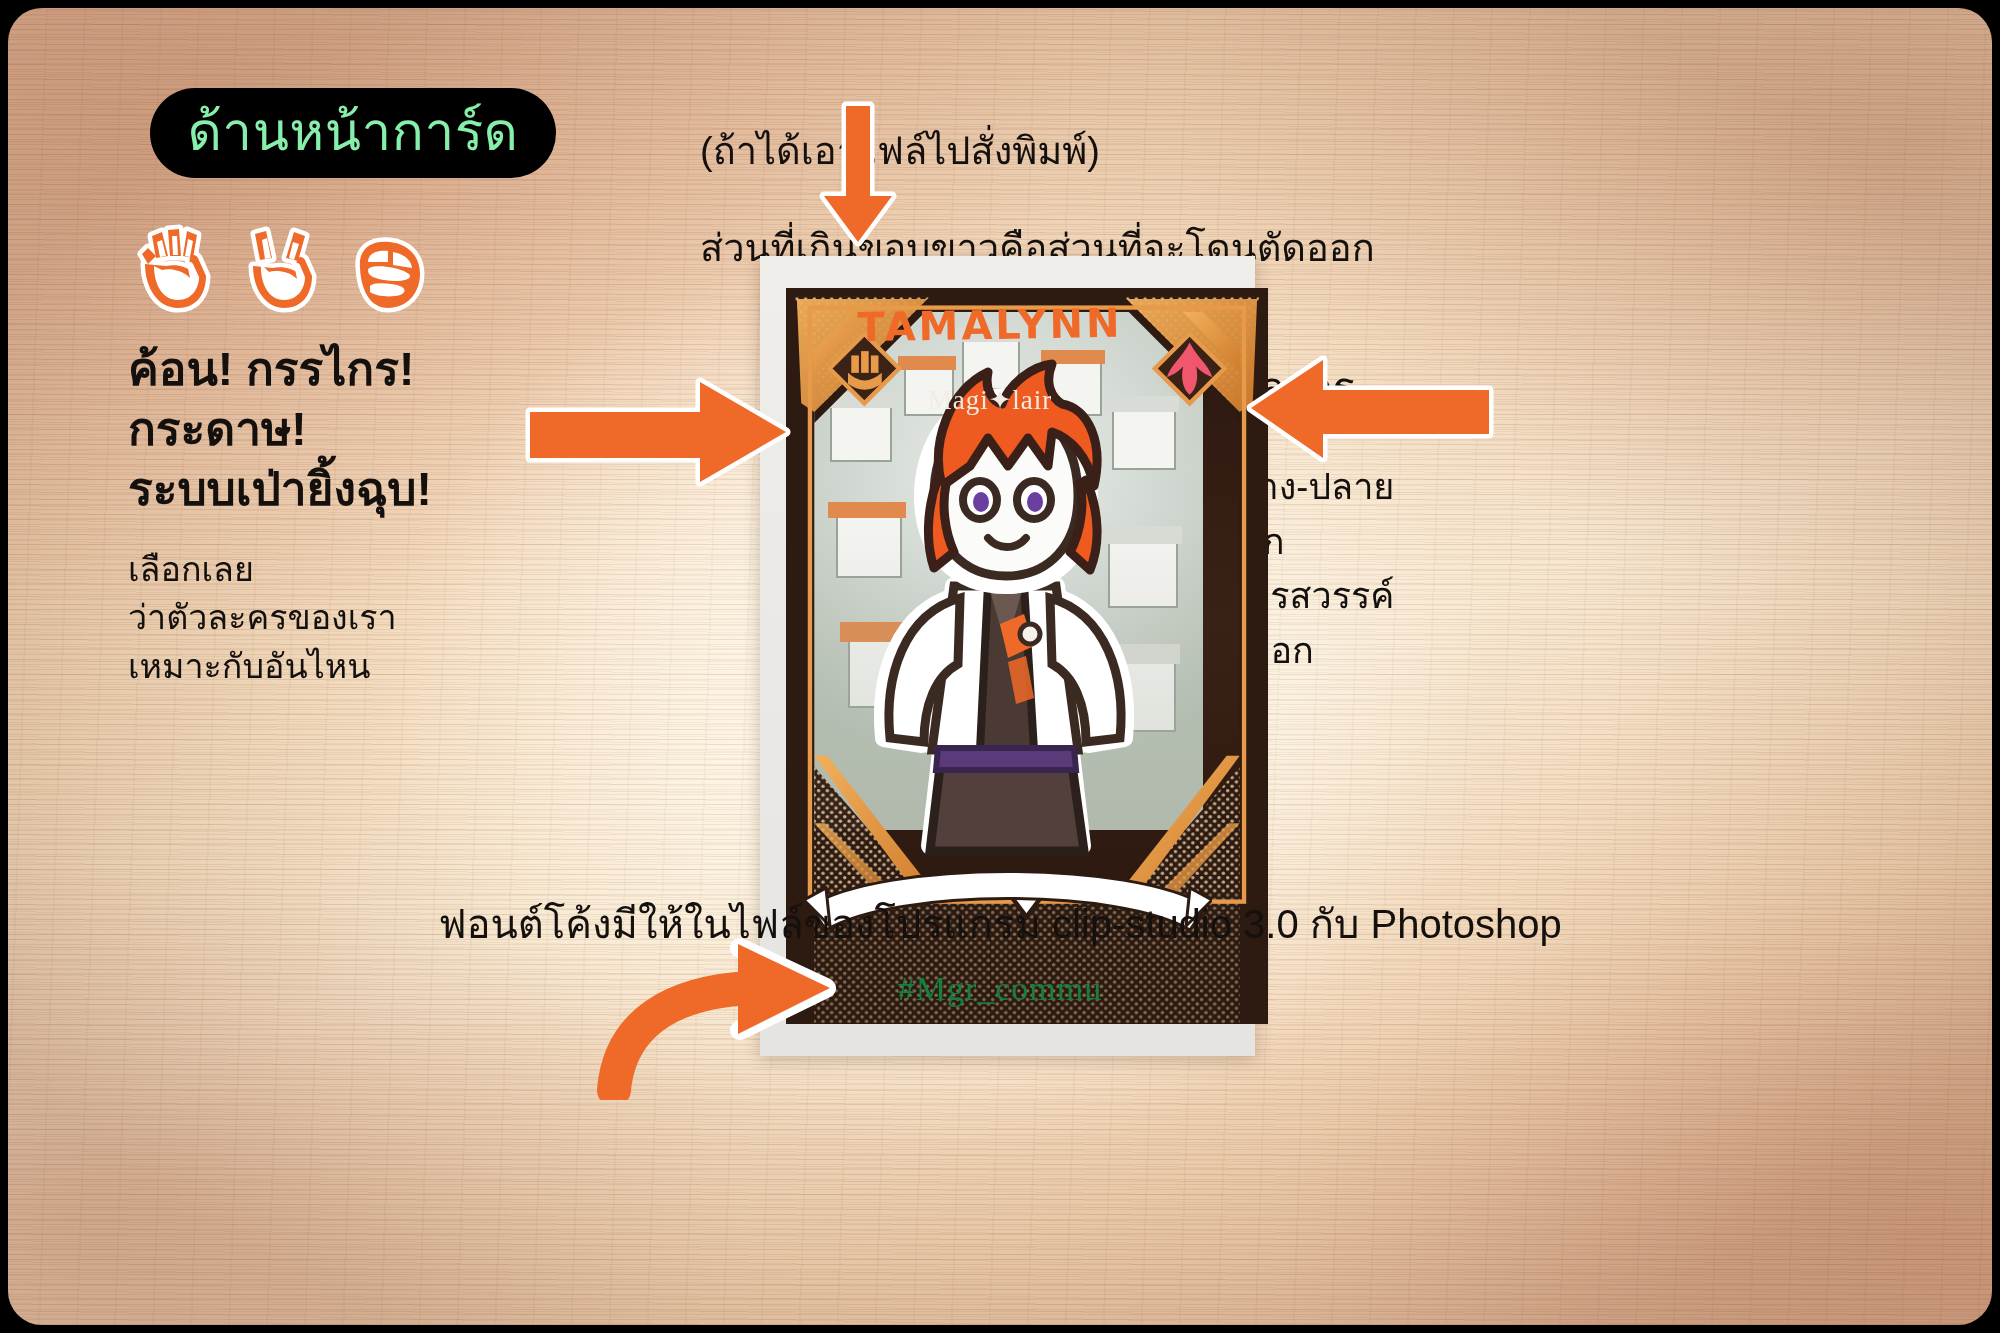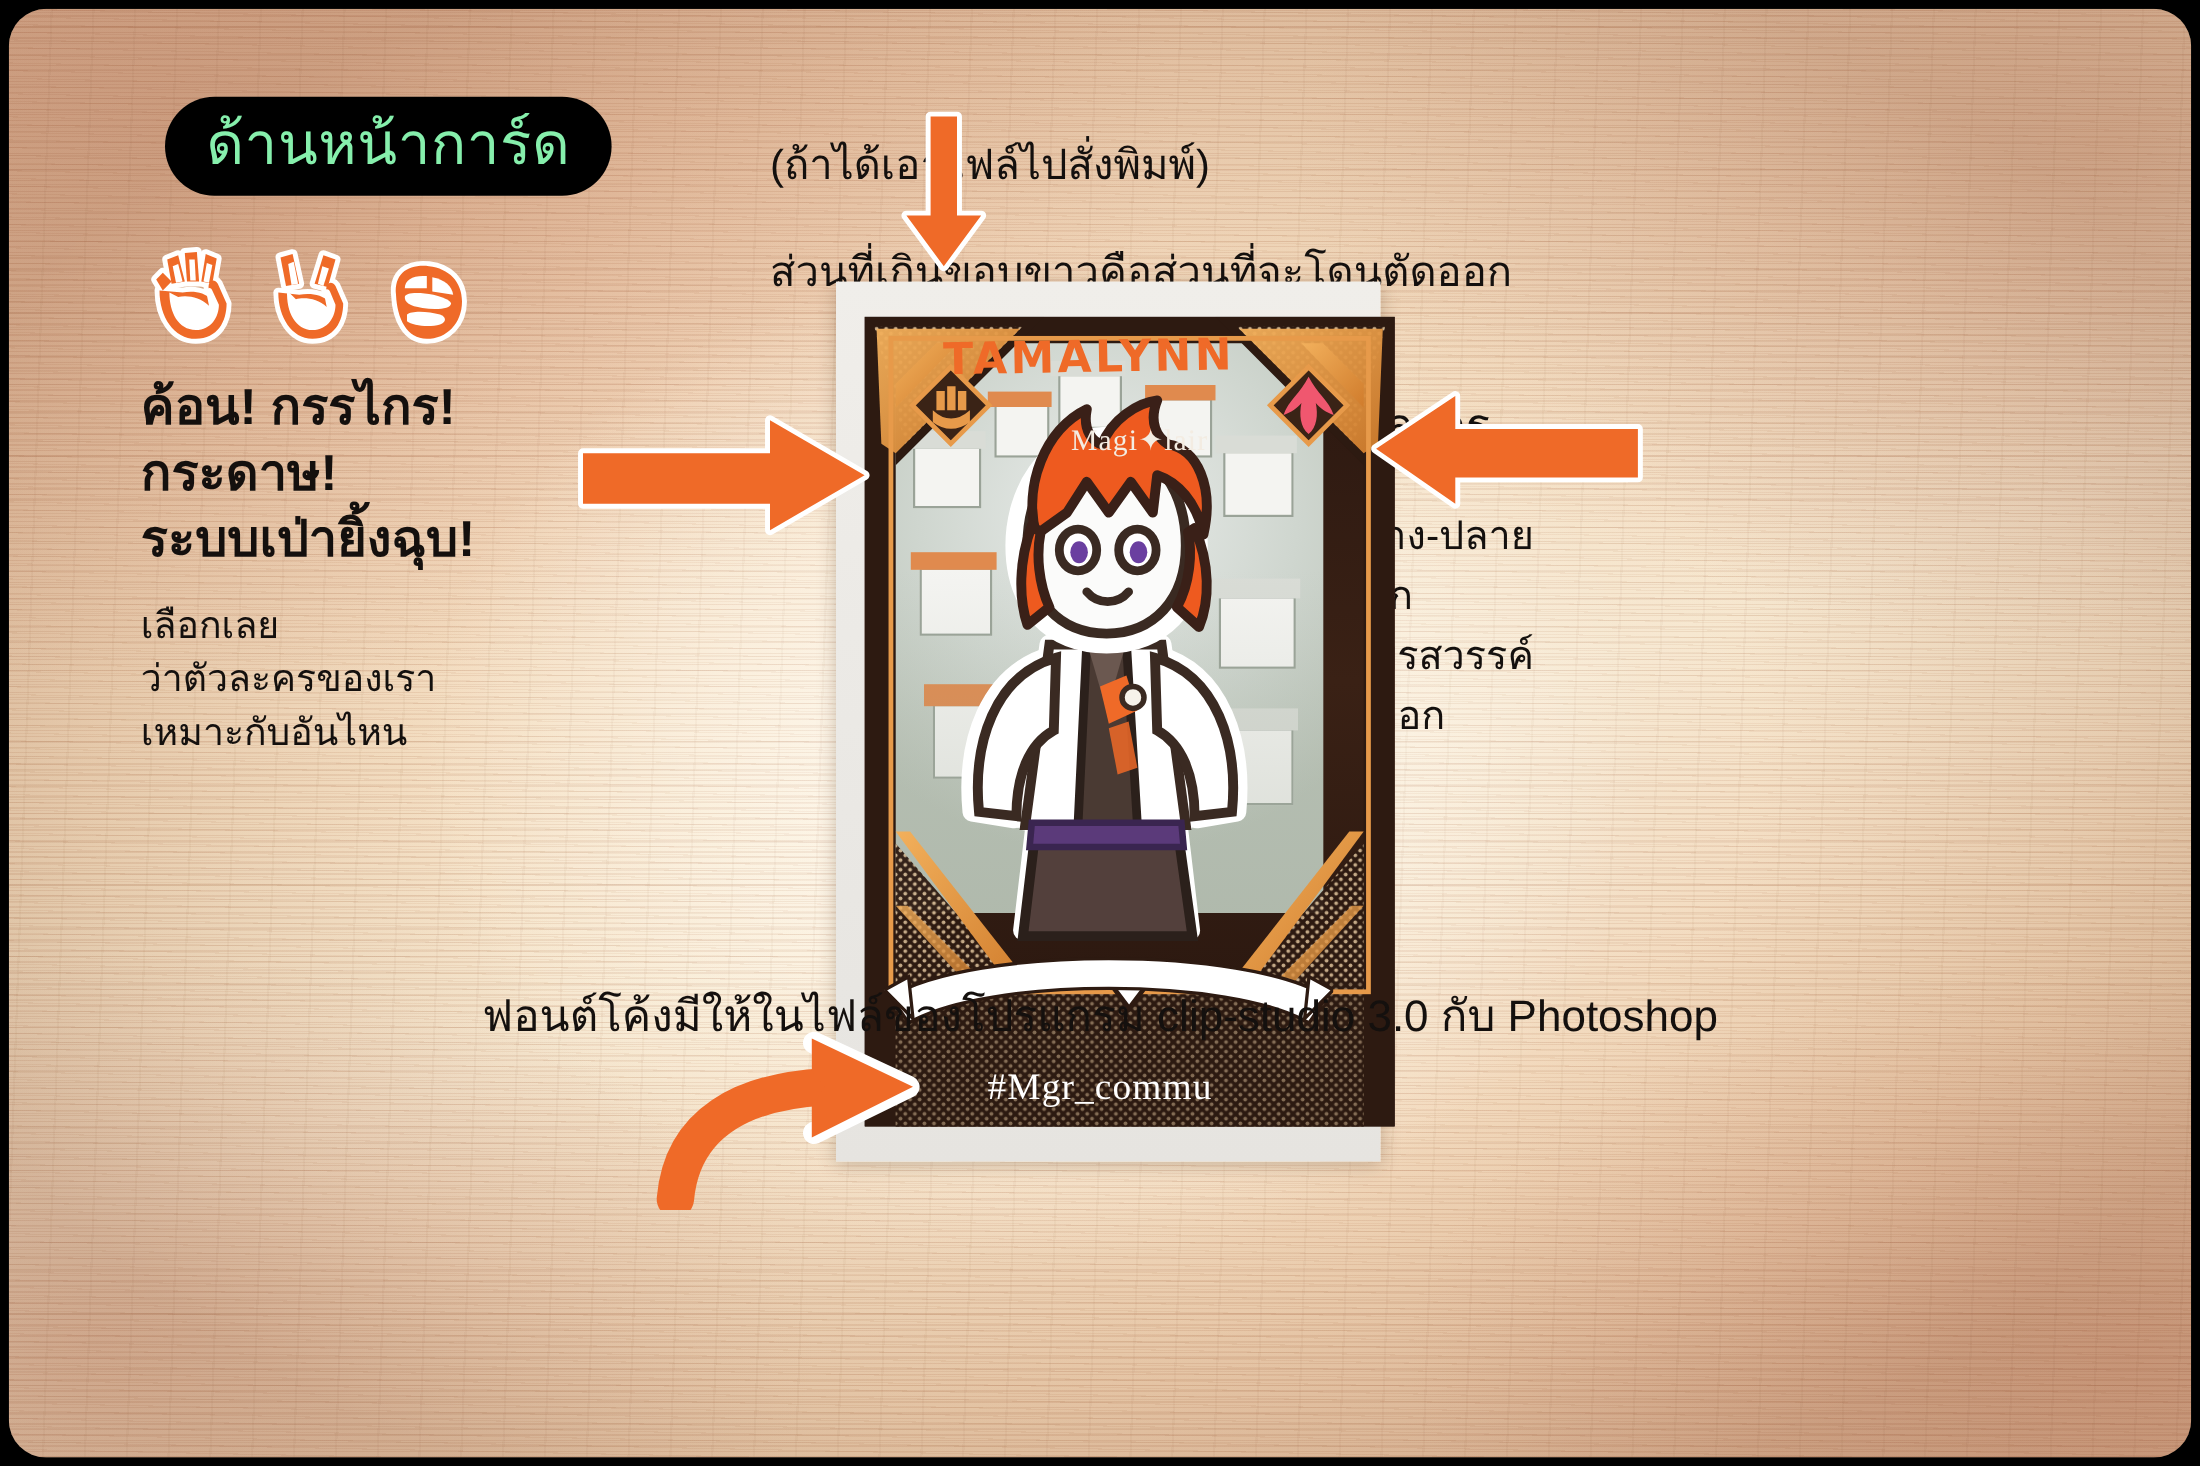--- a/index.html
+++ b/index.html
@@ -90,21 +90,21 @@
   #right-body{
     left:1068px;top:460px;width:440px;
     font-size:36px;line-height:1.52;
   }
   #bottom-note{
     left:180px;top:840px;width:1640px;
     font-size:40px;line-height:1.40;text-align:center;
   }
   #hashtag{
     left:0;top:970px;width:2000px;text-align:center;
-    font-size:34px;color:#ffffff;letter-spacing:1px;
+    font-size:34px;color:#15803d;letter-spacing:1px;
     font-family:"Liberation Serif",serif;
   }
 
   
   #hands{left:132px;top:218px;width:300px;height:96px;display:flex;gap:18px;}
   .hand{width:88px;height:96px;}
 
   
   .arrow{filter:drop-shadow(0 0 0 rgba(0,0,0,0));}
 
@@ -147,21 +147,20 @@
   #banner-name{
     position:absolute;left:0;top:14px;width:408px;text-align:center;
     font-family:"DejaVu Sans",sans-serif;font-weight:bold;
     font-size:40px;letter-spacing:3px;color:#ef6a28;
     transform:rotate(-1deg);
   }
   #banner-sub{
     position:absolute;left:0;top:96px;width:408px;text-align:center;
     font-family:"Liberation Serif",serif;font-size:27px;color:#f3ece2;
     letter-spacing:1px;
-    padding-left:46px;
   }
 </style>
 </head>
 <body>
 
 <div id="stage">
 
   <div id="paper">
     <div id="grain"></div>
     <div id="grain2"></div>

